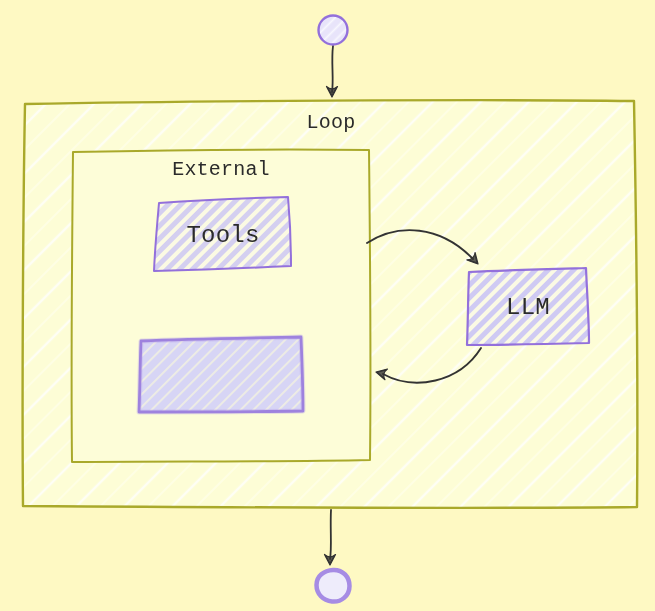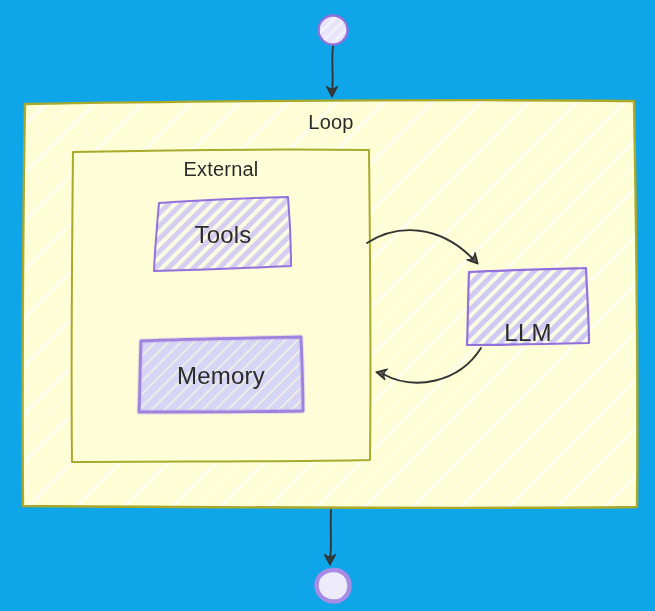--- a/index.html
+++ b/index.html
@@ -1,20 +1,20 @@
 <!DOCTYPE html>
 <html><head>
 <meta charset="utf-8">
 <style>
   html,body{margin:0;padding:0;background:#ffffff;}
   #canvas{
     position:relative;
     width:655px;height:611px;
-    background:#0ea5e9;
-    font-family:Liberation Sans, sans-serif;
+    background:#fef9c3;
+    font-family:Liberation Mono, monospace;
     overflow:hidden;
   }
   #canvas svg{position:absolute;left:0;top:0;}
   .label{
     position:absolute;
     transform:translate(-50%,-50%);
     color:#2b2b2b;
     white-space:nowrap;
     font-size:20px;
     letter-spacing:0.2px;
@@ -103,16 +103,15 @@
     </g>
 
     <g>
       <path d="M 333 570 C 343 569.5 349.5 577 349.5 586 C 349.5 596 341 602.5 332 601.5 C 323 600.5 316.5 594 316.5 585 C 316.5 576 324 570.5 333 570 Z" fill="#eeecfb" stroke="#a68ce4" stroke-width="4.5" stroke-linejoin="round"></path>
     </g>
   </svg>
 
   <div class="label" style="left:331px;top:122px;">Loop</div>
   <div class="label" style="left:221px;top:169px;">External</div>
   <div class="label small" style="left:223px;top:235px;">Tools</div>
-  <div class="label small" style="left:221px;top:376px;">Memory</div>
-  <div class="label small" style="left:528px;top:307px;margin-top:26px;">LLM</div>
+  <div class="label small" style="left:528px;top:307px;">LLM</div>
 
 </div>
 
 </body></html>

